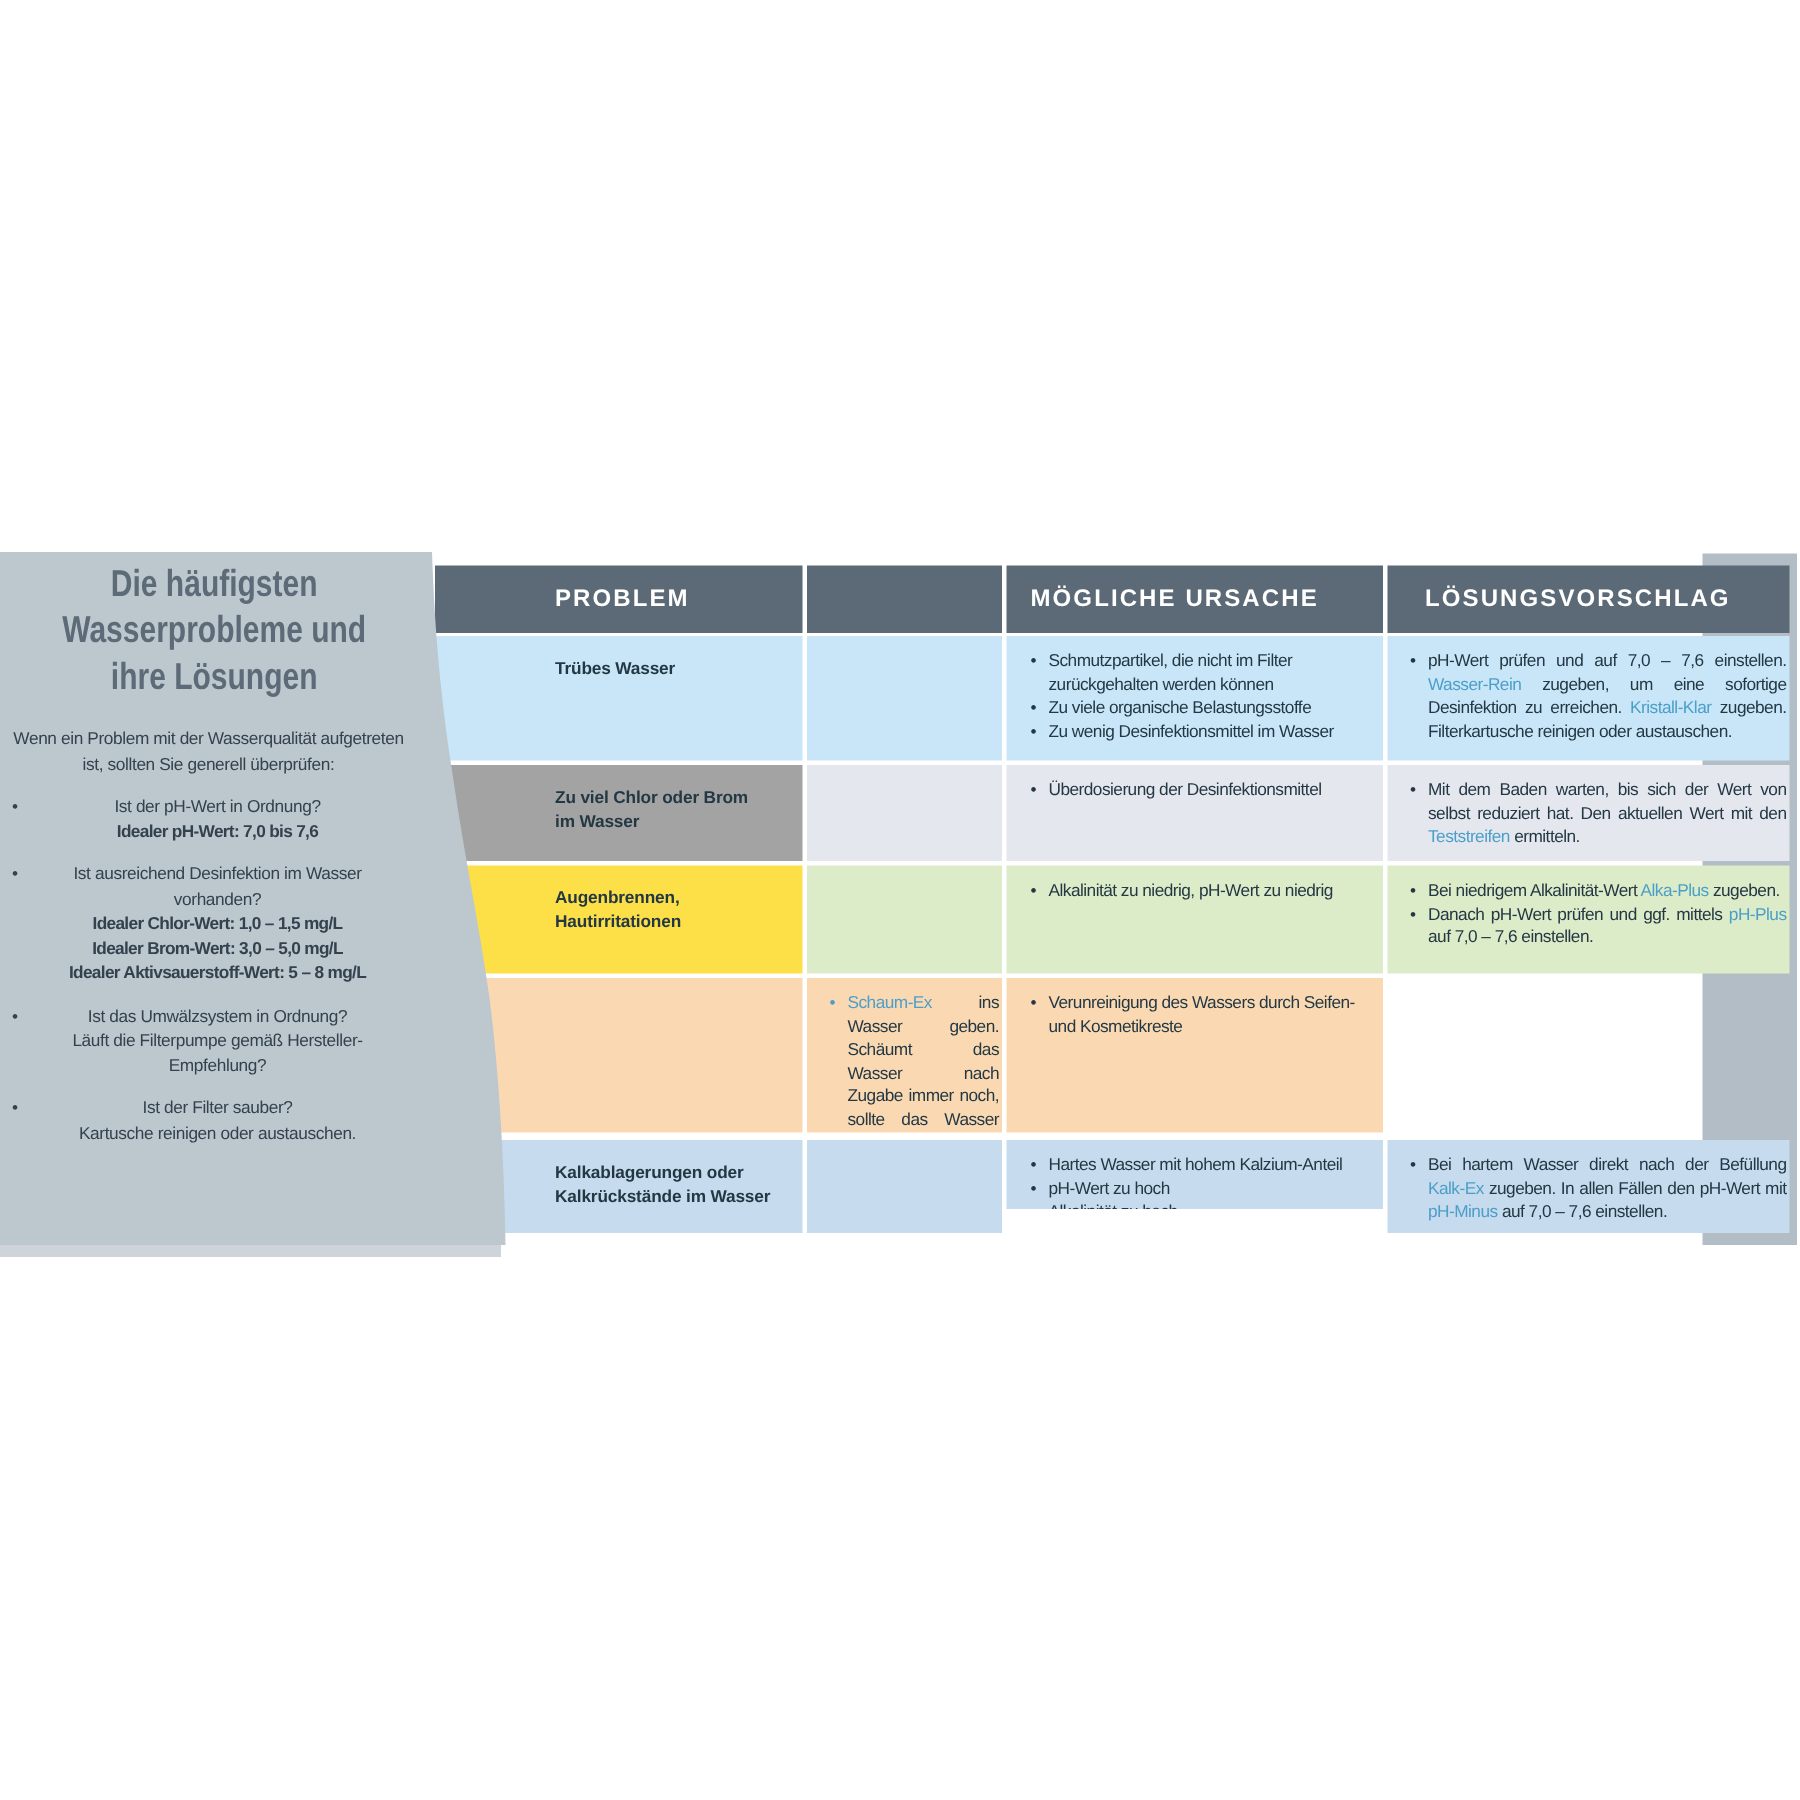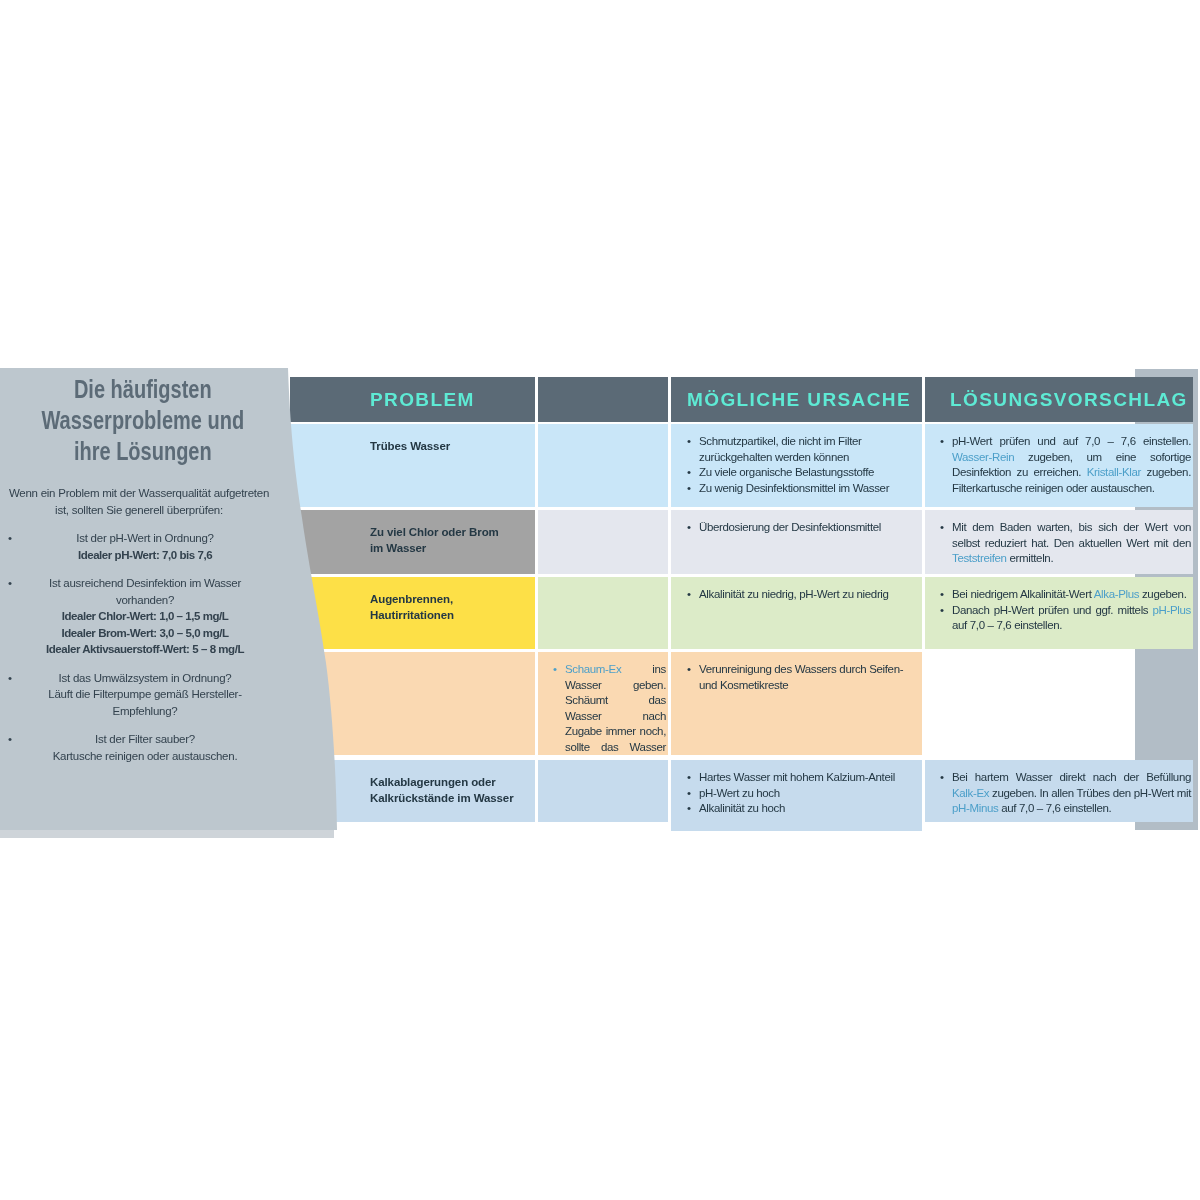--- a/index.html
+++ b/index.html
@@ -6,21 +6,21 @@
   .page{position:relative;width:1200px;height:1200px;background:#ffffff;overflow:hidden;
         font-family:"Liberation Sans",sans-serif;}
 
   
   .backplate{position:absolute;left:1135px;top:369px;width:63px;height:461px;background:#b2bdc6;}
 
   
   .watertable{position:absolute;left:290px;top:377px;width:903px;}
   .grid{display:grid;grid-template-columns:245px 130px 251px 268px;column-gap:3px;}
   .thead{height:45px;margin-bottom:2px;}
-  .th{background:#5b6a76;color:#5eead4;font-size:19px;font-weight:bold;letter-spacing:1.4px;
+  .th{background:#5b6a76;color:#ffffff;font-size:16px;font-weight:bold;letter-spacing:1.4px;
       display:flex;align-items:center;white-space:nowrap;}
   .th.c0{padding-left:80px;}
   .th.c2{padding-left:16px;}
   .th.c3{padding-left:25px;}
 
   .trow{margin-bottom:3px;}
   .cell{overflow:hidden;}
   .problem-cell{font-weight:bold;font-size:11.5px;line-height:16px;letter-spacing:-0.1px;
                 color:#243844;padding:14px 4px 0 80px;}
   .cause-cell,.solution-cell{font-size:11.5px;line-height:15.5px;color:#243844;
@@ -110,27 +110,27 @@
           <div class="cell cause-cell" style="background: rgb(250, 217, 178); height: 103px; box-sizing: border-box;">
             <div class="bi">Verunreinigung des Wassers durch Seifen- und Kosmetikreste</div>
           </div>
         </div>
         <div class="grid trow" style="margin-bottom: 0px;">
           <div class="cell problem-cell" style="background: rgb(198, 219, 237); height: 62px; box-sizing: border-box;">
             <div>Kalkablagerungen oder</div>
             <div>Kalkrückstände im Wasser</div>
           </div>
           <div class="cell image-cell" style="background: rgb(198, 219, 237); height: 62px; box-sizing: border-box;"></div>
-          <div class="cell cause-cell" style="background: rgb(198, 219, 237); height: 71px; box-sizing: border-box;">
+          <div class="cell cause-cell" style="background: rgb(198, 219, 237); height: 46px; box-sizing: border-box;">
             <div class="bi">Hartes Wasser mit hohem Kalzium-Anteil</div>
             <div class="bi">pH-Wert zu hoch</div>
             <div class="bi">Alkalinität zu hoch</div>
           </div>
           <div class="cell solution-cell" style="background: rgb(198, 219, 237); height: 62px; box-sizing: border-box;">
-            <div class="bi"><span>Bei hartem Wasser direkt nach der Befüllung </span><span class="hl">Kalk-Ex</span><span> zugeben. In allen Trübes den pH-Wert mit </span><span class="hl">pH-Minus</span><span> auf 7,0 – 7,6 einstellen.</span></div>
+            <div class="bi"><span>Bei hartem Wasser direkt nach der Befüllung </span><span class="hl">Kalk-Ex</span><span> zugeben. In allen Fällen den pH-Wert mit </span><span class="hl">pH-Minus</span><span> auf 7,0 – 7,6 einstellen.</span></div>
           </div>
         </div>
       </div>
   </div>
 
   <svg class="sidebar-svg" width="345" height="462" viewBox="0 0 345 462">
     <path d="M0 0 H288 C290 60 295 105 302 150 C310 205 319 245 326 295 C332 340 336 400 337 462 H0 Z" fill="#bdc7ce"></path>
   </svg>
   <div class="sidebar-shadow"></div>
 

